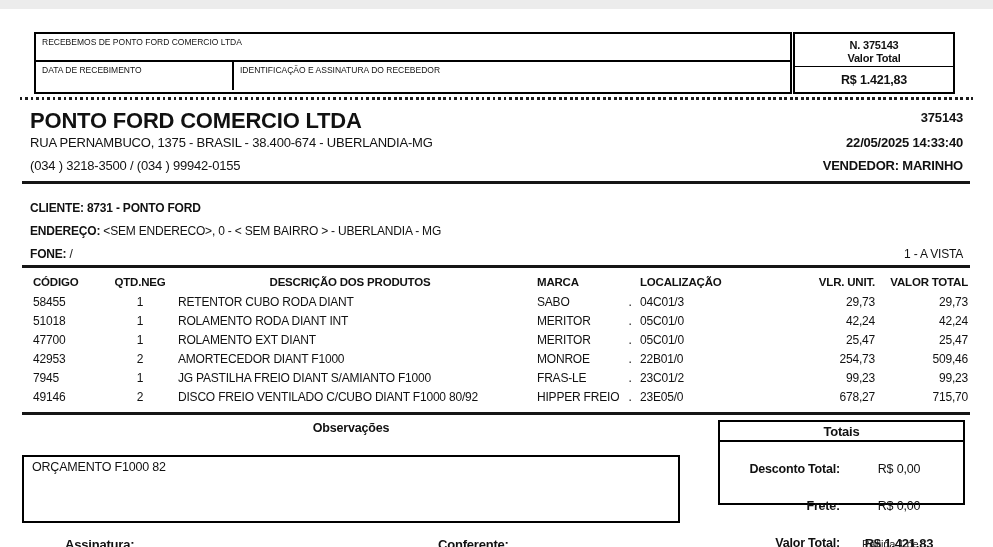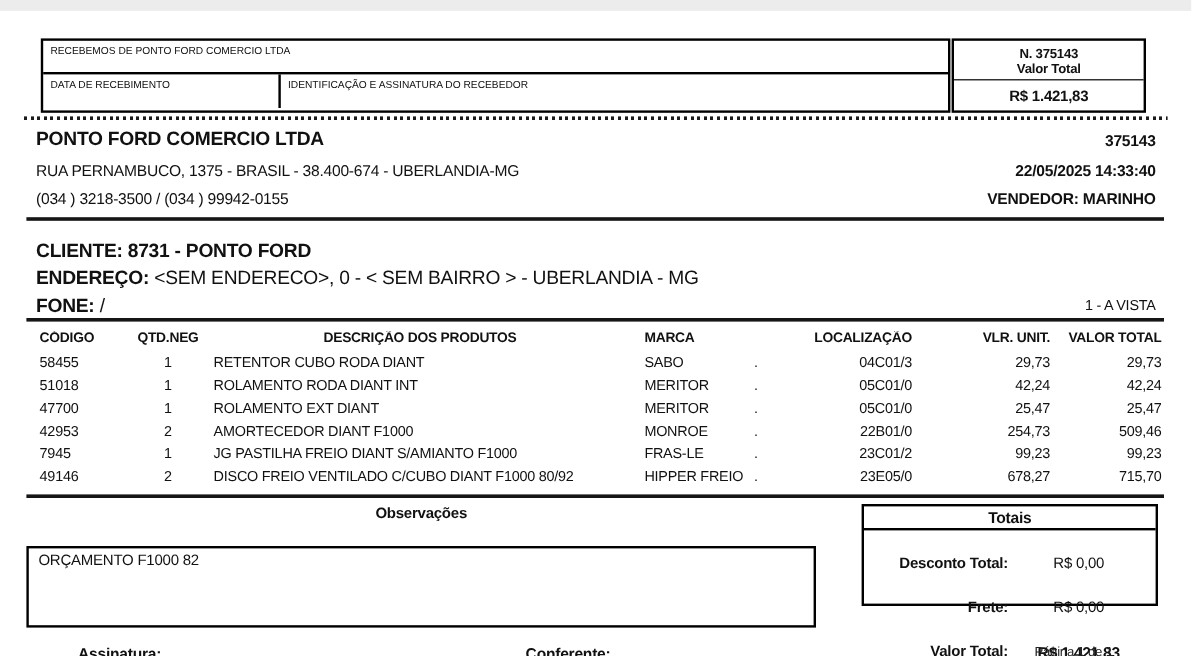--- a/index.html
+++ b/index.html
@@ -18,55 +18,55 @@
                 display:flex; flex-direction:column; text-align:center; font-weight:bold; }
   .stub-n { font-size:11px; padding-top:4px; line-height:14px; }
   .stub-vt-label { font-size:11px; line-height:13px; }
   .stub-divider { height:0; border-bottom:1.5px solid #000; margin-top:1px; }
   .stub-vt-value { font-size:12.5px; flex:1; display:flex; align-items:center; justify-content:center; }
 
   .perforation { position:absolute; left:20px; top:97px; width:953px; height:3px;
                  background:repeating-linear-gradient(to right,#1c1c1c 0 2.5px,transparent 2.5px 5.5px); }
 
   
-  .company-name { position:absolute; left:30px; top:108px; font-size:16px; font-weight:bold; }
+  .company-name { position:absolute; left:30px; top:108px; font-size:22px; font-weight:bold; }
   .company-address { position:absolute; left:30px; top:135px; font-size:13px; }
   .company-phones { position:absolute; left:30px; top:158px; font-size:13px; }
   .order-number { position:absolute; right:30px; top:110px; font-size:13px; font-weight:bold; }
   .order-datetime { position:absolute; right:30px; top:135px; font-size:13px; font-weight:bold; }
   .order-vendor { position:absolute; right:30px; top:158px; font-size:13px; font-weight:bold; }
 
   .rule { position:absolute; left:22px; width:948px; height:3px; background:#161616; }
   .rule-1 { top:181px; }
   .rule-2 { top:265px; }
   .rule-3 { top:412px; }
 
   
-  .cust-line { position:absolute; left:30px; font-size:16px; }
+  .cust-line { position:absolute; left:30px; font-size:12px; }
   .cust-cliente { top:201px; font-weight:bold; }
   .cust-endereco { top:224px; }
   .cust-fone { top:247px; }
   .cust-label { font-weight:bold; }
   .cust-value { font-weight:normal; }
   .cust-cliente .cust-value { font-weight:bold; }
   .payment-terms { position:absolute; right:30px; top:247px; font-size:12px; }
 
   
   .ptable { position:absolute; left:22px; top:276px; width:946px; }
   .thead, .trow { display:flex; width:946px; }
   .thead { font-weight:bold; font-size:11.5px; height:17px; }
   .trow { font-size:12px; height:19px; align-items:flex-start; }
   .cell { overflow:hidden; white-space:nowrap; }
   .c-codigo { width:88px; padding-left:11px; text-align:left; }
   .c-qtd { width:60px; text-align:center; }
   .c-descricao { width:360px; padding-left:8px; text-align:left; }
   .thead .c-descricao { text-align:center; padding-left:0; }
   .c-marca { width:90px; padding-left:7px; text-align:left; }
   .c-dot { width:20px; text-align:center; }
-  .c-localizacao { width:125px; text-align:right; padding-right:5px; }
+  .c-localizacao { width:125px; padding-right:5px; }
   .c-vlr_unit { width:113px; text-align:right; padding-right:3px; }
   .c-valor_total { width:90px; text-align:right; padding-right:0; }
   .tbody { margin-top:2px; }
 
   
   .obs-title { position:absolute; left:22px; top:421px; width:658px; text-align:center; font-weight:bold; font-size:12.5px; }
   .obs-box { position:absolute; left:22px; top:455px; width:658px; height:68px; border:2px solid #000; font-size:12.5px; padding:3px 8px; }
 
   
   .totals-box { position:absolute; left:718px; top:420px; width:247px; height:85px; border:2px solid #000; }

